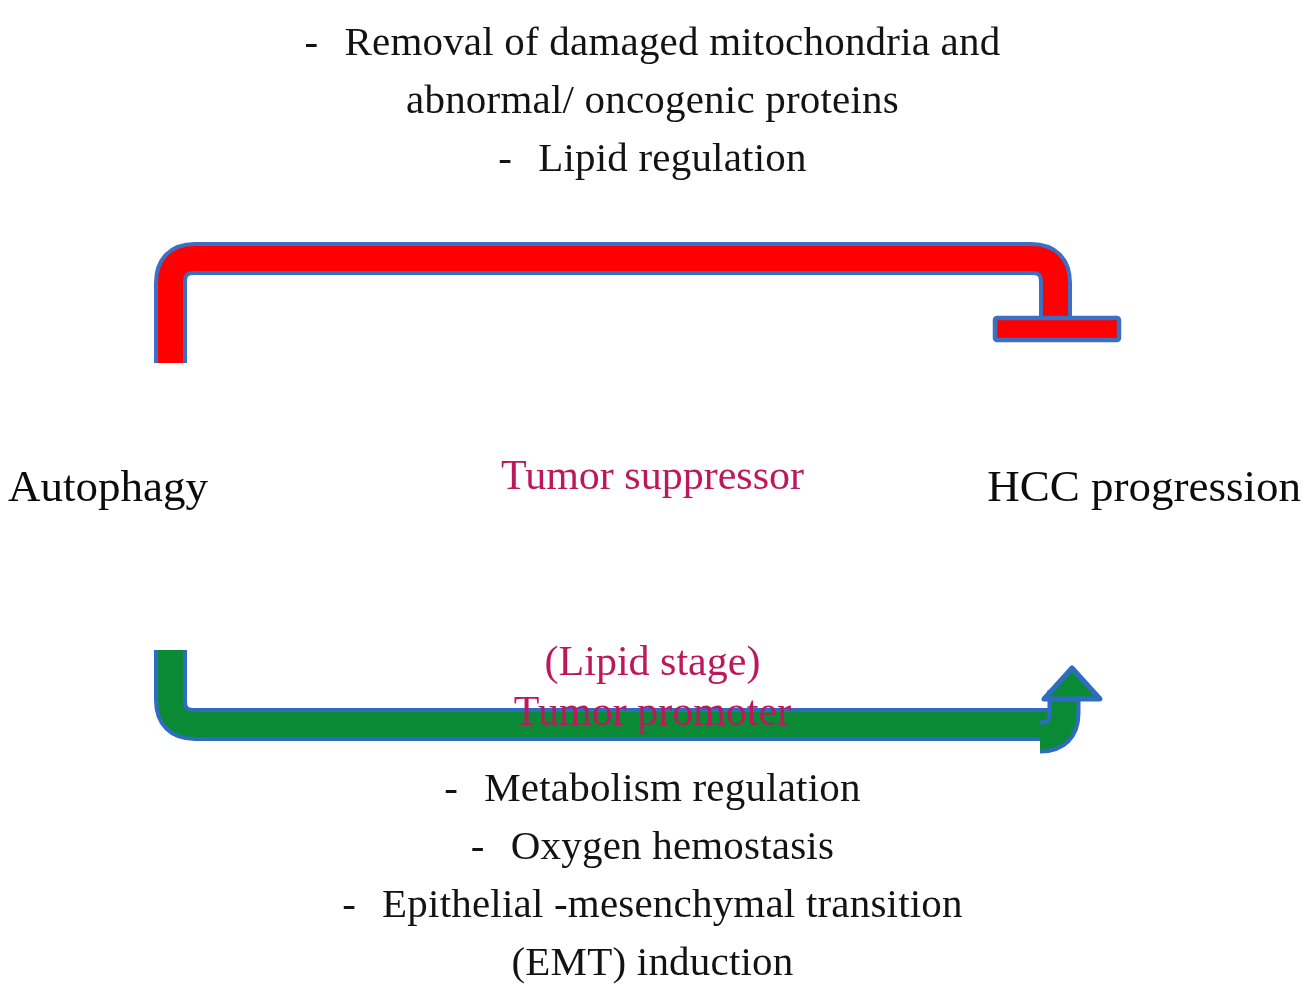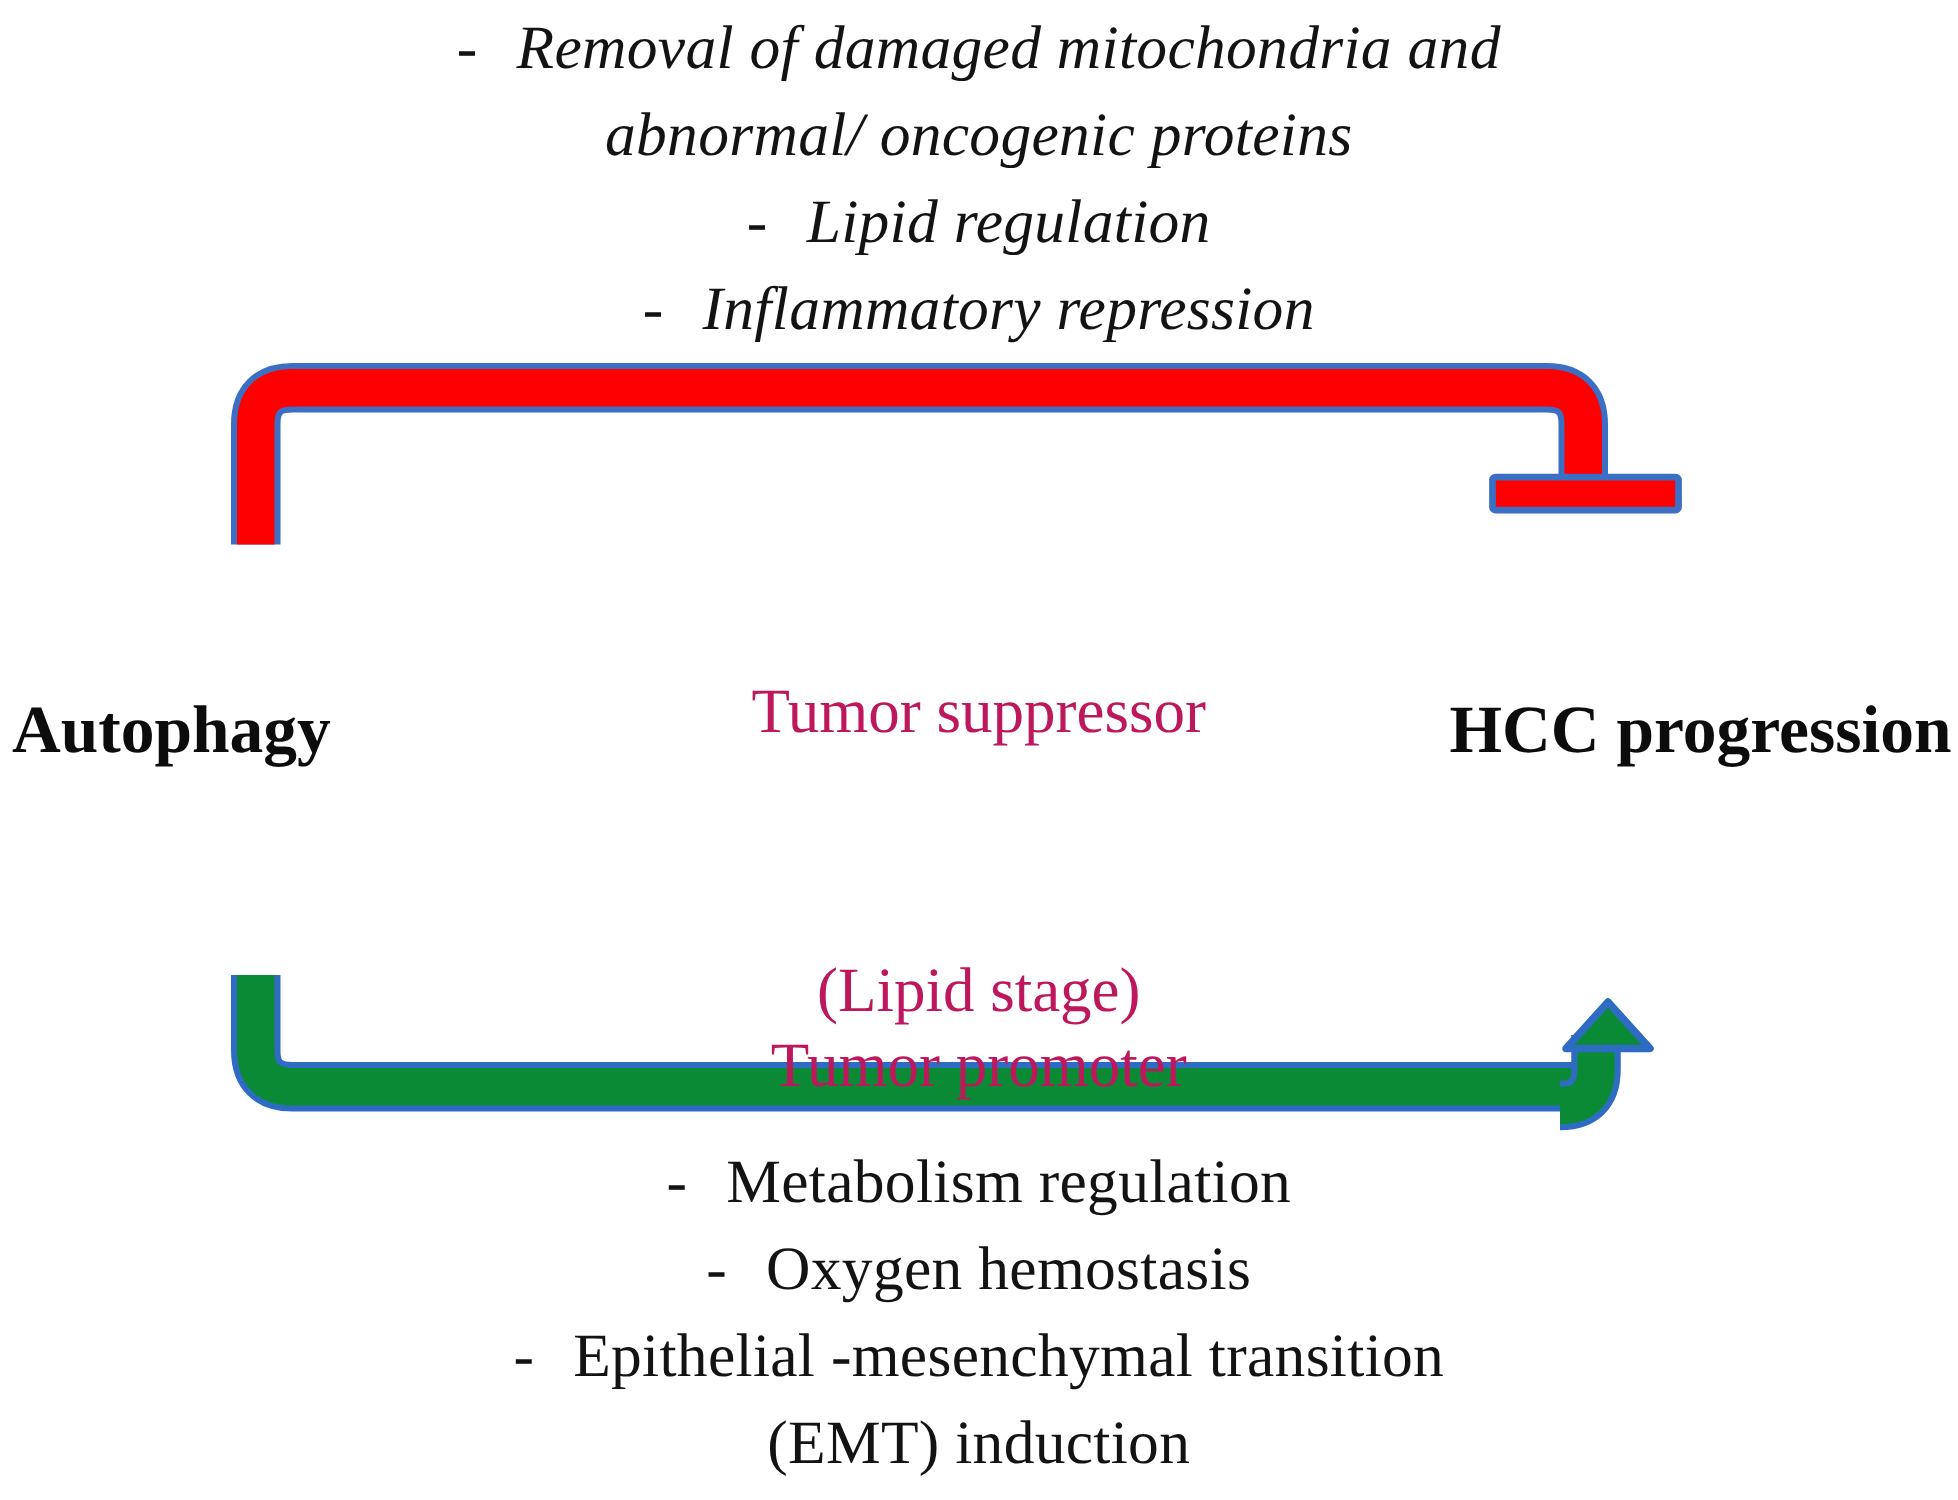--- a/index.html
+++ b/index.html
@@ -31,41 +31,41 @@
     line-height: 58px;
     letter-spacing: 0.2px;
     white-space: pre;
     color: #131313;
   }
   .bullet-dash {
     display: inline-block;
     margin-right: 26px;
   }
 
-  #top-text-block { top: 2px; font-style: italic; }
+  #top-text-block { top: 12px; }
   #bottom-text-block { top: 758px; }
 
   
   .stage-label {
     position: absolute;
     width: 100%;
     left: 0;
     text-align: center;
     font-size: 42px;
     line-height: 62px;
     color: #be185d;
     white-space: pre;
   }
   #tumor-suppressor-label { top: 320px; }
   #tumor-promoter-label   { top: 556px; }
 
   
   .side-label {
     position: absolute;
-    font-weight: bold;
+    font-weight: normal;
     font-size: 45px;
     line-height: 52px;
     color: #0c0c0c;
     white-space: pre;
   }
   #autophagy-label {
     left: 8px;
     top: 460px;
   }
   #hcc-progression-label {
@@ -85,21 +85,20 @@
 </style>
 </head>
 <body>
 
 <div id="canvas">
 
   <div class="text-block" id="top-text-block">
     <div class="text-line"><span class="bullet-dash">-</span><span>Removal of damaged mitochondria and</span></div>
     <div class="text-line"><span>abnormal/ oncogenic proteins</span></div>
     <div class="text-line"><span class="bullet-dash">-</span><span>Lipid regulation</span></div>
-    <div class="text-line"><span class="bullet-dash">-</span><span>Inflammatory repression</span></div>
   </div>
 
   <svg id="arrow-layer" viewBox="0 0 1305 1000">
 
     <g>
 
       <path d="M 170.5 363
                L 170.5 283
                Q 170.5 258.5 195 258.5
                L 1031 258.5

